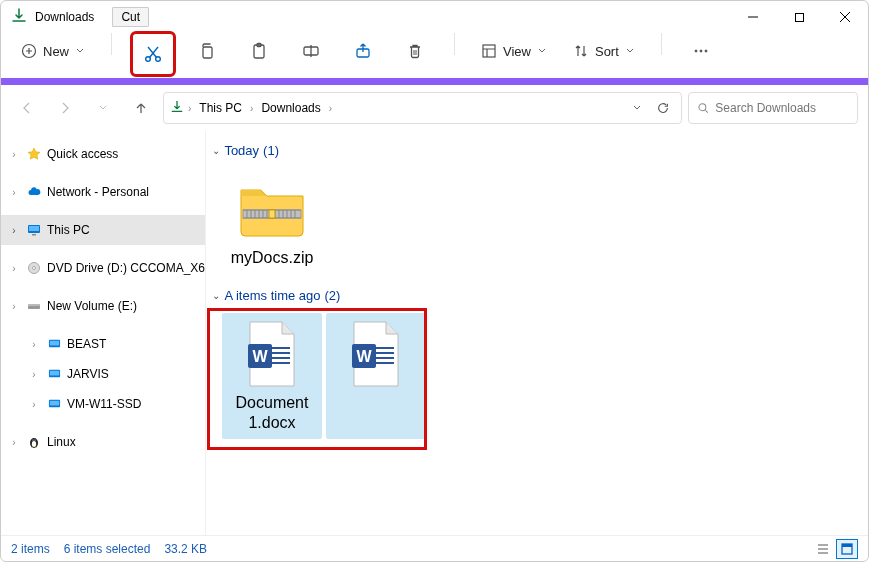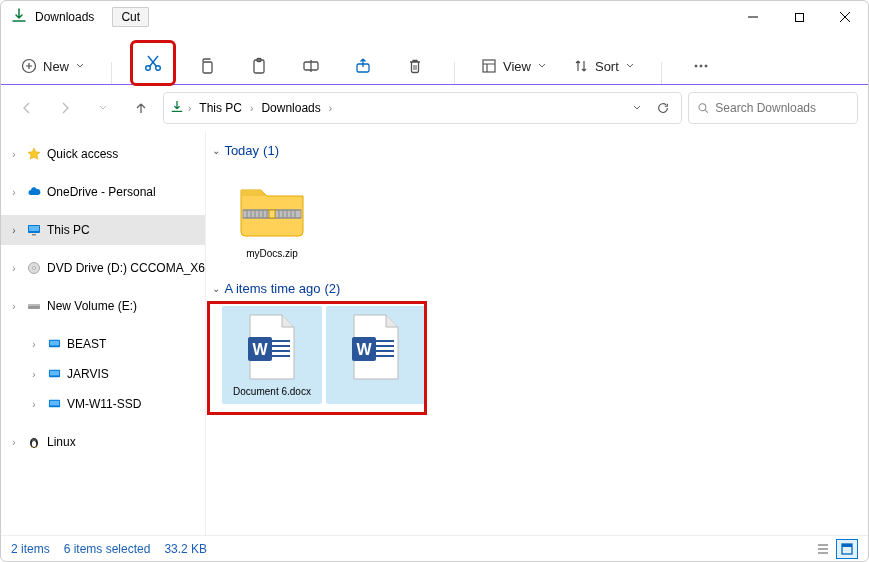--- a/index.html
+++ b/index.html
@@ -8,21 +8,21 @@
 
 .titlebar { display: flex; align-items: center; height: 32px; padding-left: 10px; }
 .titlebar .app-icon { margin-right: 8px; color: #0b7a3e; }
 .titlebar .title { font-size: 12px; }
 .titlebar .tooltip { margin-left: 18px; background: #f4f4f4; border: 1px solid #ccc; padding: 2px 8px; font-size: 12px; border-radius:1px;}
 .winbtns { margin-left: auto; display: flex; }
 .winbtn { width: 46px; height: 32px; display: flex; align-items: center; justify-content: center; }
 .winbtn svg { stroke: #000; }
 
 
-.toolbar { display: flex; align-items: flex-end; height: 52px; padding: 0 14px; gap: 14px; border-bottom: 1px solid #8b5cf6; }
+.toolbar { display: flex; align-items: flex-start; height: 52px; padding: 0 14px; gap: 14px; border-bottom: 7px solid #8b5cf6; }
 .tbtn { height: 36px; min-width: 38px; display: flex; align-items: center; justify-content: center; border-radius: 4px; padding: 0 6px; gap: 6px; color: #505050;}
 .tbtn svg { stroke: #505050; }
 .tbtn .lbl { font-size: 13px; color: #222; }
 .chev { width:10px;height:10px; }
 .highlight-red { outline: 3px solid #d30c0c; outline-offset: -1px; }
 .tsep { width: 1px; height: 22px; background: #e4e4e4; margin: 0 6px; }
 
 
 .navrow { display: flex; align-items: center; height: 46px; padding: 0 10px; gap: 6px; }
 .navbtn { width: 32px; height: 32px; display:flex; align-items:center; justify-content:center; color:#606060;}
@@ -45,21 +45,21 @@
 .snode.sel .exp{color:#555;}
 
 .content{flex:1; padding:8px 0 0 2px; overflow:auto;}
 .grouphdr{display:flex;align-items:center;gap:4px;color:#003a9b;font-size:13px;padding:4px 4px 6px 4px;}
 .grouphdr .gchev{font-size:10px;color:#555;}
 .items-row{display:flex;gap:4px;padding:4px 0 10px 14px;position:relative;}
 .items-row.selected-group{outline:3px solid #d30c0c;outline-offset:-2px;width:fit-content;}
 .file-tile{width:100px;display:flex;flex-direction:column;align-items:center;gap:4px;padding:6px 2px;border-radius:2px;}
 .file-tile.sel{background:#cce7f6;}
 .file-tile .ficon{width:70px;height:70px;display:flex;align-items:center;justify-content:center;}
-.file-tile .fname{font-size:10px;line-height:1.25;}
+.file-tile .fname{font-size:16px;text-align:center;line-height:1.25;}
 
 
 .statusbar{height:26px;border-top:1px solid #eee;display:flex;align-items:center;padding:0 10px;gap:14px;font-size:12px;color:#1a5fb4;}
 .statusbar .right{margin-left:auto;display:flex;gap:2px;}
 .viewtoggle{width:22px;height:20px;display:flex;align-items:center;justify-content:center;border:1px solid transparent;}
 .viewtoggle.active{border:1px solid #0078d4;background:#e4f1fb;}
 
 </style>
 </head>
 <body>
@@ -239,21 +239,21 @@
         <span>Quick access</span>
       </div>
     <div style="height:8px"></div>
     <div class="snode">
         <span class="exp">›</span>
         <span class="ic">
           <svg width="15" height="15" viewBox="0 0 15 15">
             <path d="M11 10H4a2.5 2.5 0 010-5 3 3 0 015.8-.8A2.5 2.5 0 0111 10z" fill="#0078d4"></path>
           </svg>
         </span>
-        <span>OneDrive - Personal</span>
+        <span>Network - Personal</span>
       </div>
     <div style="height:8px"></div>
     <div class="snode sel">
         <span class="exp">›</span>
         <span class="ic">
           <svg width="14" height="14" viewBox="0 0 14 14">
             <rect x="1" y="2" width="12" height="8" rx="1" fill="#0078d4"></rect>
             <rect x="2" y="3" width="10" height="5" fill="#60b8ff"></rect>
             <rect x="5" y="11" width="4" height="1.5" fill="#888"></rect>
           </svg>
@@ -379,21 +379,21 @@
               <g stroke="#2a5699" stroke-width="2">
                 <line x1="26" y1="28" x2="46" y2="28"></line>
                 <line x1="26" y1="33" x2="46" y2="33"></line>
                 <line x1="26" y1="38" x2="46" y2="38"></line>
                 <line x1="26" y1="43" x2="46" y2="43"></line>
               </g>
               <rect x="4" y="24" width="24" height="24" rx="2" fill="#2a5699"></rect>
               <text x="16" y="42" font-size="16" font-weight="bold" fill="#fff" text-anchor="middle" font-family="Segoe UI">W</text>
             </svg>
         </div>
-        <div class="fname">Document 6.docx</div>
+        <div class="fname">Document 1.docx</div>
       </div>
       <div class="file-tile sel">
         <div class="ficon">
           <svg width="56" height="68" viewBox="0 0 56 68">
               <path d="M6 2h32l12 12v52H6z" fill="#fff" stroke="#bbb"></path>
               <path d="M38 2v12h12" fill="#e8e8e8" stroke="#bbb"></path>
               <g stroke="#2a5699" stroke-width="2">
                 <line x1="26" y1="28" x2="46" y2="28"></line>
                 <line x1="26" y1="33" x2="46" y2="33"></line>
                 <line x1="26" y1="38" x2="46" y2="38"></line>

